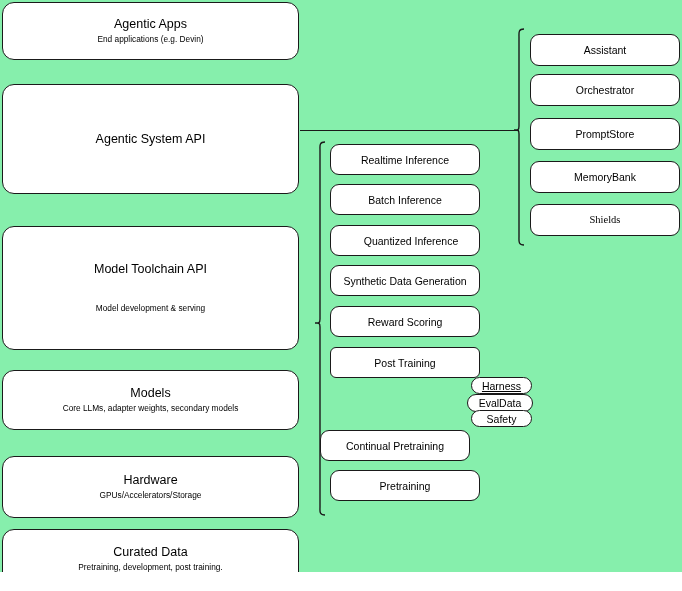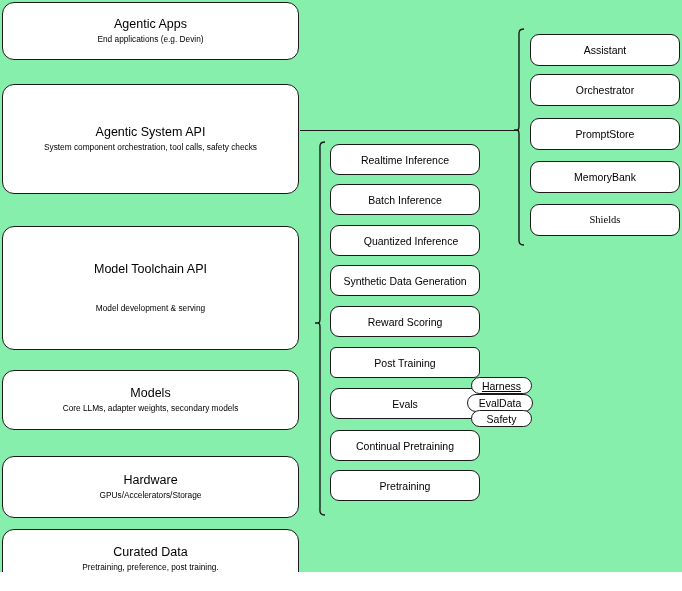--- a/index.html
+++ b/index.html
@@ -88,41 +88,40 @@
 
 <div id="canvas">
 
   <div class="box" style="left:2px; top:2px; width:297px; height:58px;">
     <div class="title">Agentic Apps</div>
     <div class="subtitle">End applications (e.g. Devin)</div>
   </div>
 
   <div class="box" style="left:2px; top:84px; width:297px; height:110px;">
     <div class="title">Agentic System API</div>
-    <div class="subtitle">System component orchestration, tool calls, safety checks</div>
   </div>
 
   <div class="box" style="left:2px; top:226px; width:297px; height:124px;gap:24px;">
     <div class="title">Model Toolchain API</div>
     <div class="subtitle">Model development &amp; serving</div>
   </div>
 
   <div class="box" style="left:2px; top:370px; width:297px; height:60px;align-items:center;">
     <div class="title">Models</div>
     <div class="subtitle">Core LLMs, adapter weights, secondary models</div>
   </div>
 
   <div class="box" style="left:2px; top:456px; width:297px; height:62px;">
     <div class="title">Hardware</div>
     <div class="subtitle">GPUs/Accelerators/Storage</div>
   </div>
 
   <div class="box" style="left:2px; top:529px; width:297px; height:60px;">
     <div class="title">Curated Data</div>
-    <div class="subtitle">Pretraining, preference, post training.</div>
+    <div class="subtitle">Pretraining, development, post training.</div>
   </div>
 
   <div class="connector" style="left:300px; top:130px; width:219px;"></div>
 
   <div class="brace" style="left:513px; top:28px; width:12px; height:218px;">
     <svg width="12" height="218" viewBox="0 0 12 218">
       <path d="M11 1 C5 1 6 5 6 9 L6 98 C6 103 4 102 1 102 C4 102 6 101 6 106 L6 209 C6 213 5 217 11 217" fill="none" stroke="#1a1a1a" stroke-width="1.4"></path>
     </svg>
   </div>
 
@@ -159,24 +158,21 @@
   </div>
   <div class="chip" style="left:330px; top:265px; width:150px; height:31px;">
     <span>Synthetic Data Generation</span>
   </div>
   <div class="chip" style="left:330px; top:306px; width:150px; height:31px;">
     <span>Reward Scoring</span>
   </div>
   <div class="chip" style="left:330px; top:347px; width:150px; height:31px;border-radius:6px;">
     <span>Post Training</span>
   </div>
-  <div class="chip" style="left:330px; top:388px; width:150px; height:31px;">
-    <span>Evals</span>
-  </div>
-  <div class="chip" style="left:330px; top:430px; width:150px; height:31px;">
+  <div class="chip" style="left:320px; top:430px; width:150px; height:31px;">
     <span>Continual Pretraining</span>
   </div>
   <div class="chip" style="left:330px; top:470px; width:150px; height:31px;">
     <span>Pretraining</span>
   </div>
 
   <div class="pill" style="left:471px; top:377px; width:61px; height:17px;text-decoration:underline;">
     <span>Harness</span>
   </div>
   <div class="pill" style="left:467px; top:394px; width:66px; height:18px;">

